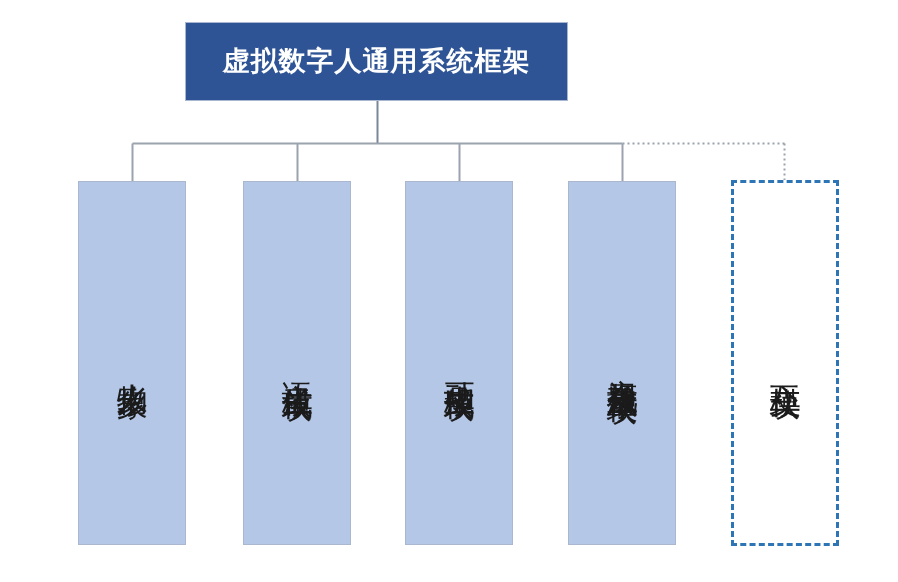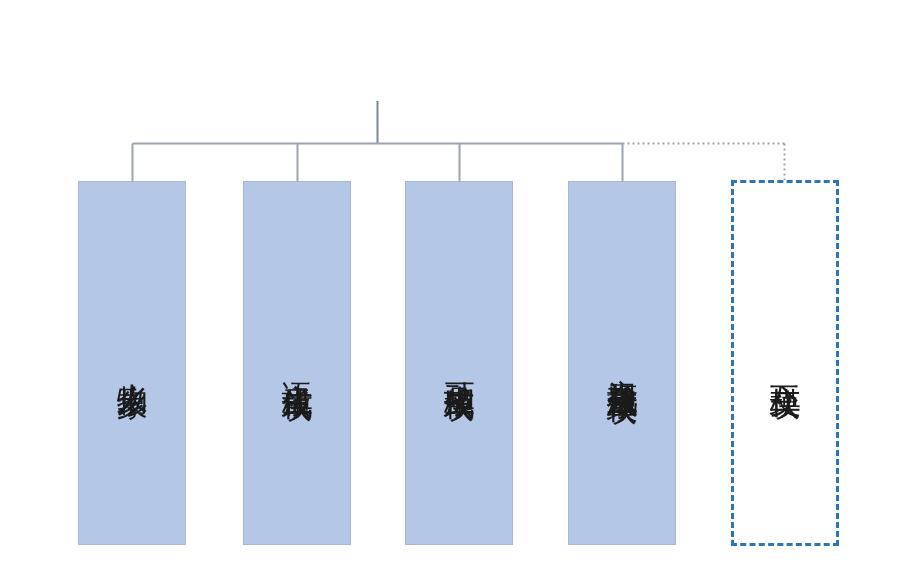--- a/index.html
+++ b/index.html
@@ -84,20 +84,23 @@
   #box-1 { left: 243px; }
   #box-2 { left: 405px; }
   #box-3 { left: 568px; }
   #box-4 { left: 731px; top: 180px; height: 366px; }
 </style>
 </head>
 <body>
 
 <div id="diagram-canvas">
 
+  <div id="root-box">
+    <span class="root-label">虚拟数字人通用系统框架</span>
+  </div>
 
   <svg id="connectors" viewBox="0 0 898 582" width="898" height="582" xmlns="http://www.w3.org/2000/svg">
 
     <line x1="377.5" y1="101" x2="377.5" y2="143.5" stroke="#7b8698" stroke-width="2"></line>
 
     <line x1="132.5" y1="143.5" x2="622.5" y2="143.5" stroke="#9aa3ae" stroke-width="2"></line>
 
     <line x1="622.5" y1="143.5" x2="784.5" y2="143.5" stroke="#9aa3ae" stroke-width="2" stroke-dasharray="2 3"></line>
 
     <line x1="132.5" y1="143.5" x2="132.5" y2="181" stroke="#9aa3ae" stroke-width="2"></line>

